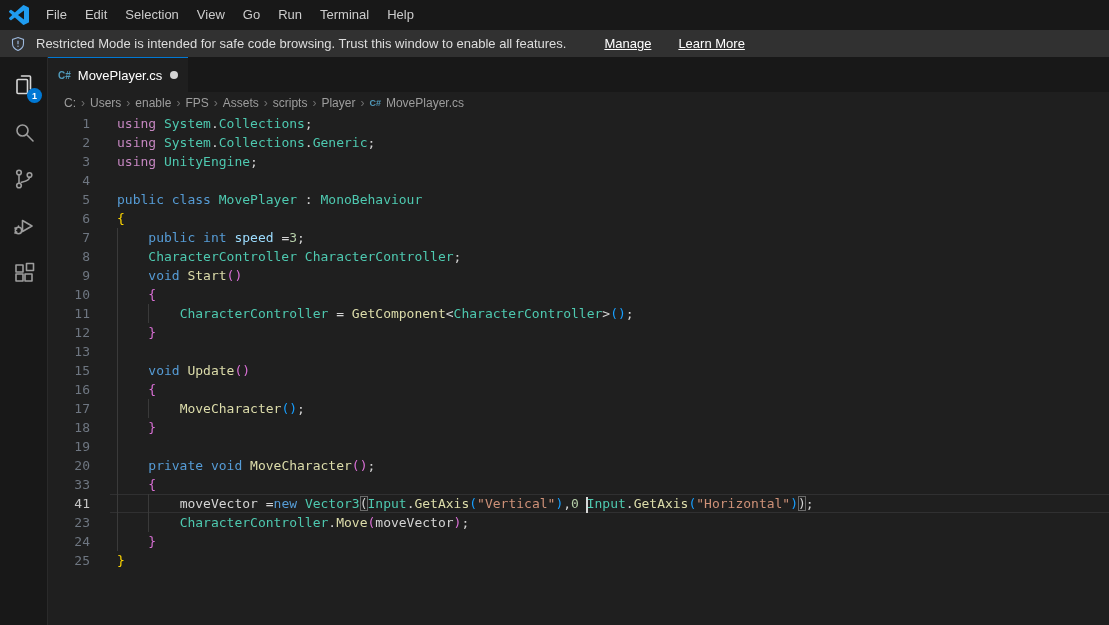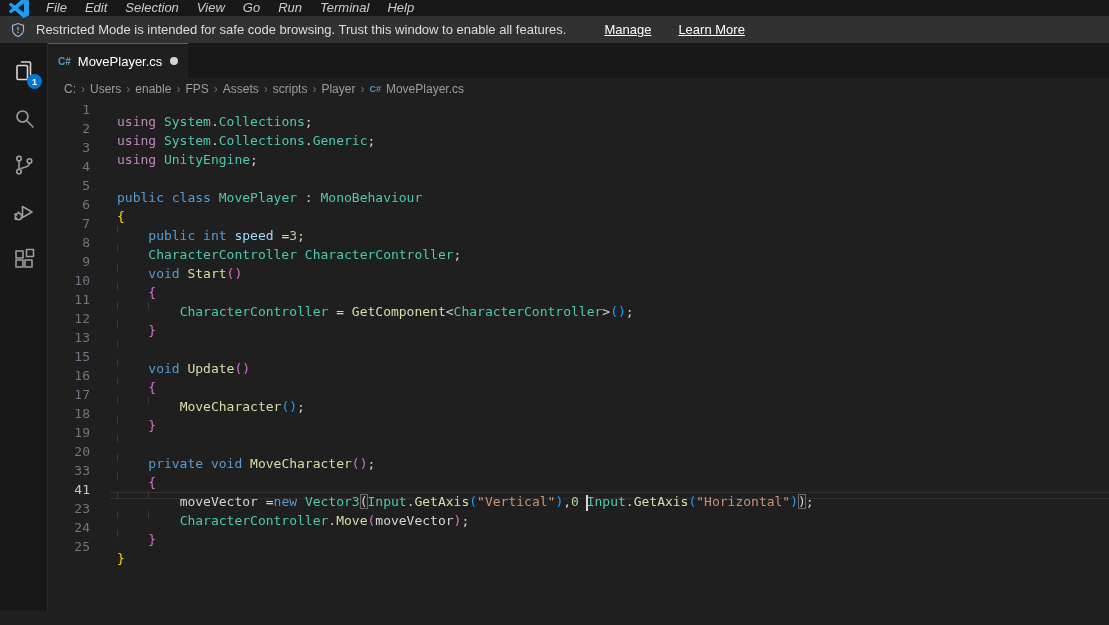--- a/index.html
+++ b/index.html
@@ -1,20 +1,20 @@
 <!DOCTYPE html>
 <html><head>
 <meta charset="utf-8">
 <style>
   * { margin:0; padding:0; box-sizing:border-box; }
   html,body { width:1109px; height:625px; overflow:hidden; background:#1f1f1f;
               font-family:"Liberation Sans", sans-serif; }
 
   
-  .titlebar { height:16px; background:#181818; display:flex; align-items:center; position:relative;font-style:italic; }
+  .titlebar { height:30px; background:#181818; display:flex; align-items:center; position:relative; }
   .vscode-logo { width:20px; height:20px; margin:0 8px 0 9px; }
   .menu-item { padding:0 9px; font-size:13px; color:#cccccc; line-height:30px; cursor:default; }
   .window-title { position:absolute; right:33px; top:0; line-height:30px; font-size:13px; color:#bbbbbb; }
 
   
   .banner { height:27px; background:#313131; display:flex; align-items:center; padding-left:10px;
             font-size:13px; color:#dddddd; }
   .banner-icon { width:16px; height:16px; margin-right:10px; flex-shrink:0; }
   .banner-msg { margin-right:38px; }
   .banner-link { color:#ffffff; text-decoration:underline; margin-right:27px; cursor:pointer; }
@@ -43,21 +43,21 @@
   .breadcrumb { height:22px; display:flex; align-items:center; padding-left:16px; font-size:12px;
                 color:#9d9d9d; flex-shrink:0; }
   .bc-item { cursor:pointer; }
   .bc-sep { margin:0 5px; color:#6e6e6e; font-size:12px; }
   .bc-csicon { color:#519aba; font-size:9px; font-weight:bold; margin-right:5px; }
 
   
   .code { flex:1; font-family:"DejaVu Sans Mono", monospace; font-size:13px; line-height:19px; }
   .row { display:flex; height:19px; }
   .ln { width:62px; padding-right:20px; text-align:right; color:#6e7681; flex-shrink:0; }
-  .lc { flex:1; white-space:pre; position:relative; color:#d4d4d4; padding-left:7px; min-width:0;margin-top:12px; }
+  .lc { flex:1; white-space:pre; position:relative; color:#d4d4d4; padding-left:7px; min-width:0; }
   .row.current .ln { color:#c6c6c6; }
   .row.current .lc { box-shadow:inset 0 1px 0 #303031, inset 0 -1px 0 #303031; }
   .guide { position:absolute; top:0; bottom:0; width:1px; background:#3a3a3a; }
   .bm { outline:1px solid #6a6a6a; outline-offset:-1px; }
   .cursor { display:inline-block; width:2px; height:16px; background:#d7d7d7; vertical-align:middle; margin:0 -1px; }
 </style>
 </head>
 <body>
 
 <div class="titlebar">

